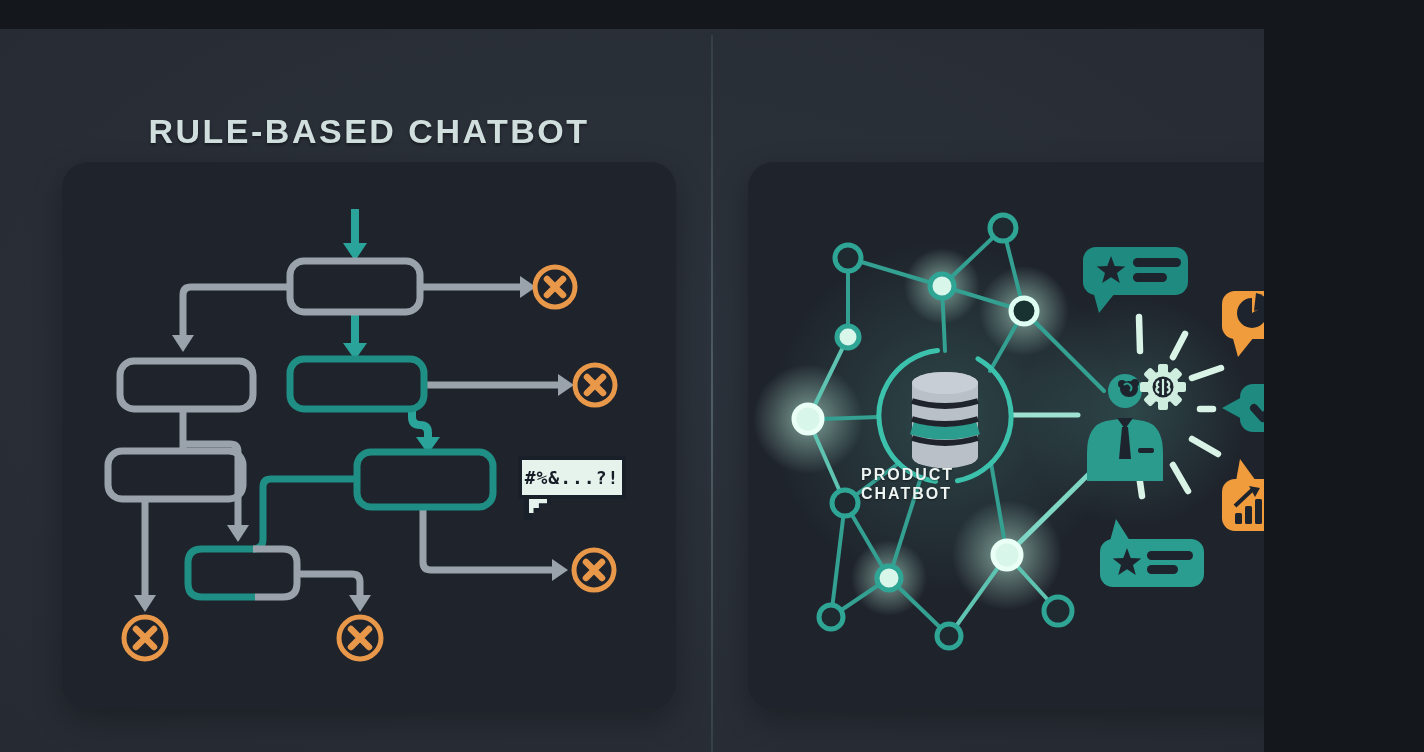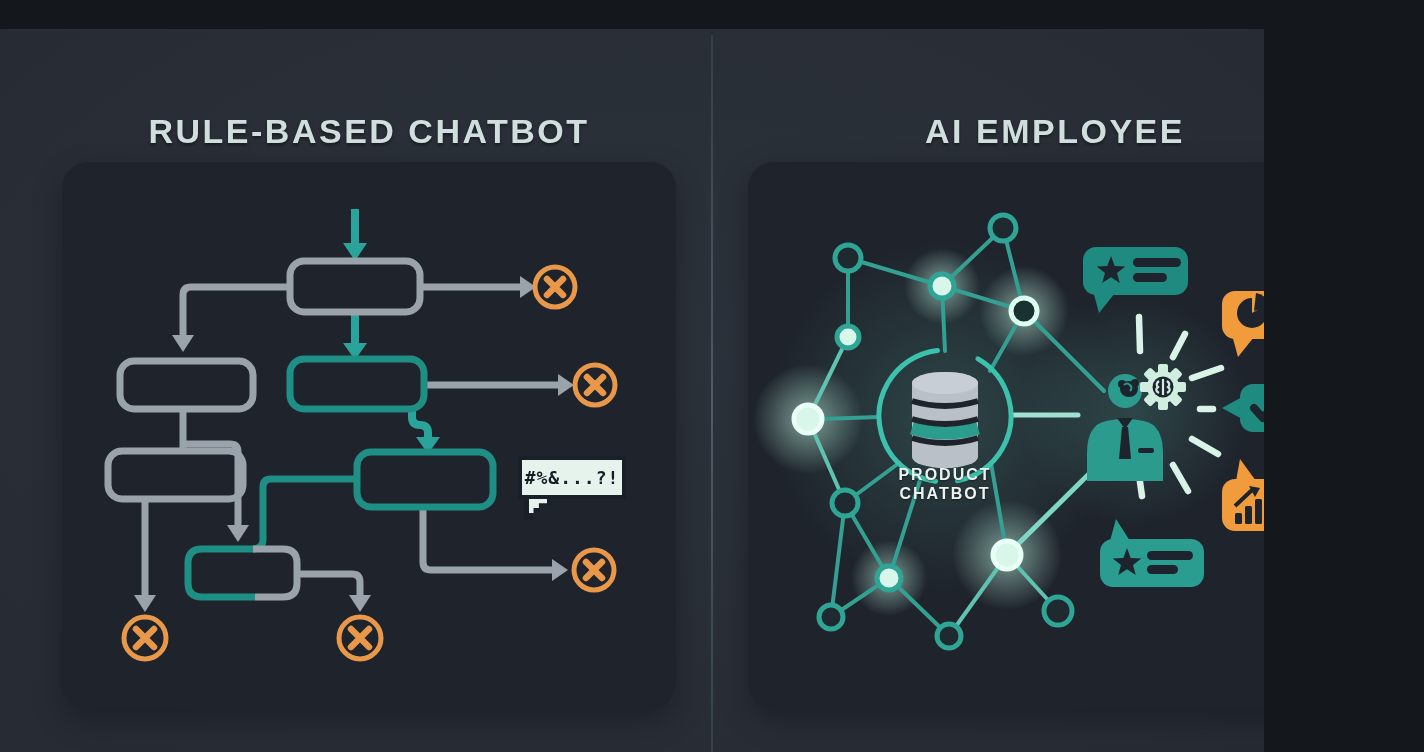--- a/index.html
+++ b/index.html
@@ -24,32 +24,31 @@
   .card svg{position:absolute;left:0;top:0;}
   .glitch{
     position:absolute;left:518px;top:427px;width:108px;height:43px;background:#e6f2ec;
     border:4px solid #1a202a;box-sizing:border-box;display:flex;align-items:center;justify-content:center;
     font-family:"DejaVu Sans Mono",monospace;font-weight:bold;font-size:18px;color:#161c26;letter-spacing:1px;
   }
   .glitch-tail-dark{position:absolute;left:524px;top:470px;width:27px;height:21px;background:#1a202a;
     clip-path:polygon(0 0,100% 0,100% 28%,58% 28%,58% 62%,30% 62%,30% 100%,0 100%);}
   .glitch-tail{position:absolute;left:529px;top:470px;width:18px;height:14px;background:#e6f2ec;
     clip-path:polygon(0 0,100% 0,100% 30%,55% 30%,55% 65%,25% 65%,25% 100%,0 100%);}
-  .db-label{position:absolute;left:861px;top:436px;width:168px;text-align:center;color:#eef4f2;
+  .db-label{position:absolute;left:861px;top:436px;width:168px;text-align:left;color:#eef4f2;
     font-weight:bold;font-size:16px;letter-spacing:2px;line-height:19px;text-shadow:0 1px 2px rgba(0,0,0,.5);}
 </style>
 </head>
 <body>
 
 <div class="stage">
 
   <div class="divider"></div>
 
   <h1 class="title left">RULE-BASED CHATBOT</h1>
-  <h1 class="title right">AI EMPLOYEE</h1>
 
   <div class="card left">
     <svg width="614" height="548" viewBox="0 0 614 548">
       <g fill="none" stroke-linejoin="round">
 
         <g>
           <line x1="293" y1="48" x2="293" y2="84" stroke="#2aa49a" stroke-width="8"></line>
           <polygon points="281,82 305,82 293,100" fill="#2aa49a" stroke="none"></polygon>
         </g>
 

